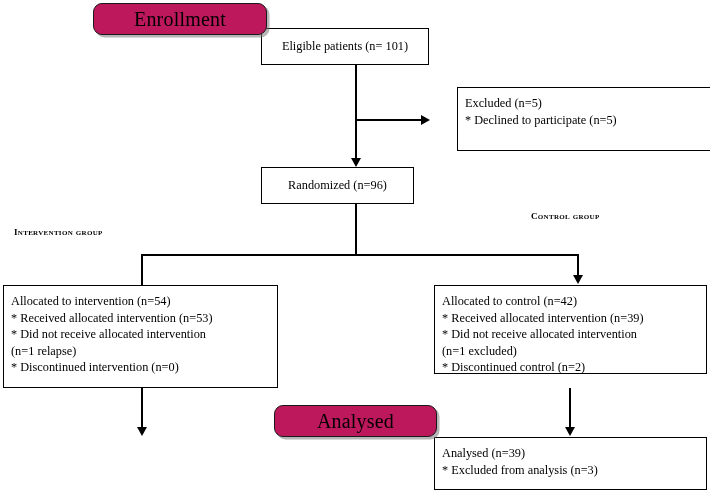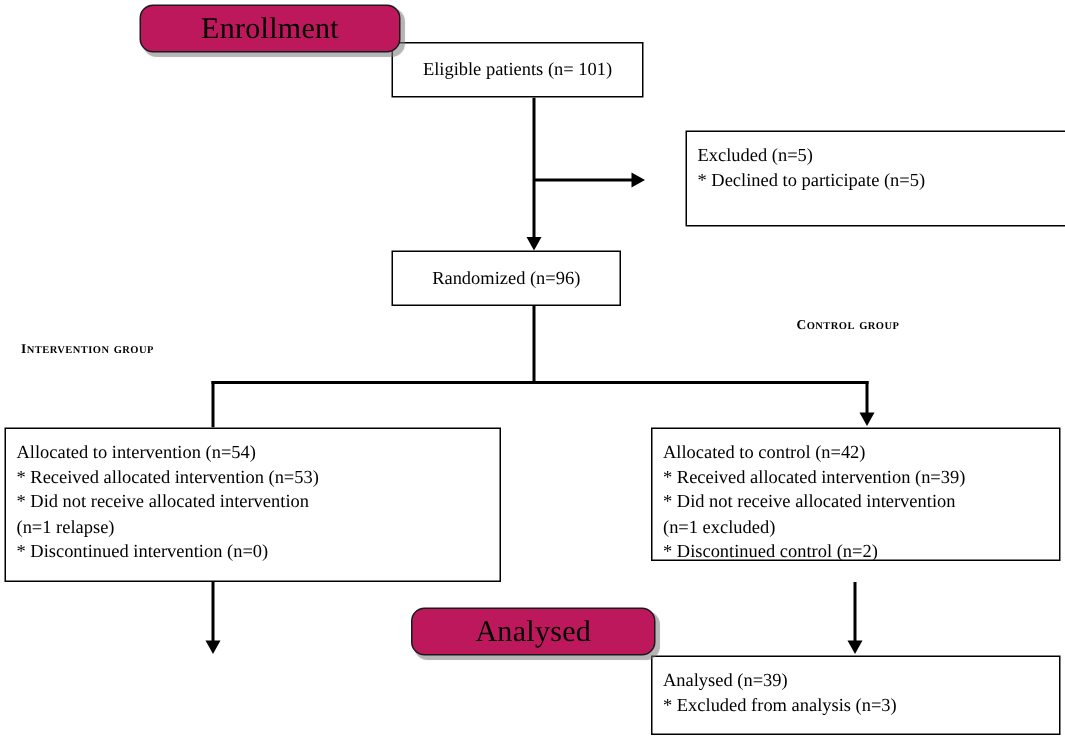--- a/index.html
+++ b/index.html
@@ -141,21 +141,21 @@
 
   <div class="vline" style="left:141px; top:254px; height:31px;"></div>
 
   <div class="vline" style="left:577px; top:254px; height:22px;"></div>
   <div class="arrow-down" style="left:572.5px; top:275px;"></div>
 
   <div class="arm-label" style="left:14px; top:224px;">Intervention group</div>
   <div class="arm-label" style="left:531px; top:208px;">Control group</div>
 
 
-  <div class="box" style="left:3px; top:285px; width:331px; height:103px;">
+  <div class="box" style="left:3px; top:285px; width:275px; height:103px;">
     <div class="inner">Allocated to intervention (n=54)
 * Received allocated intervention (n=53)
 * Did not receive allocated intervention
  (n=1 relapse)
 * Discontinued intervention (n=0)</div>
   </div>
 
   <div class="box" style="left:434px; top:285px; width:273px; height:89px;">
     <div class="inner">Allocated to control (n=42)
 * Received allocated intervention (n=39)

